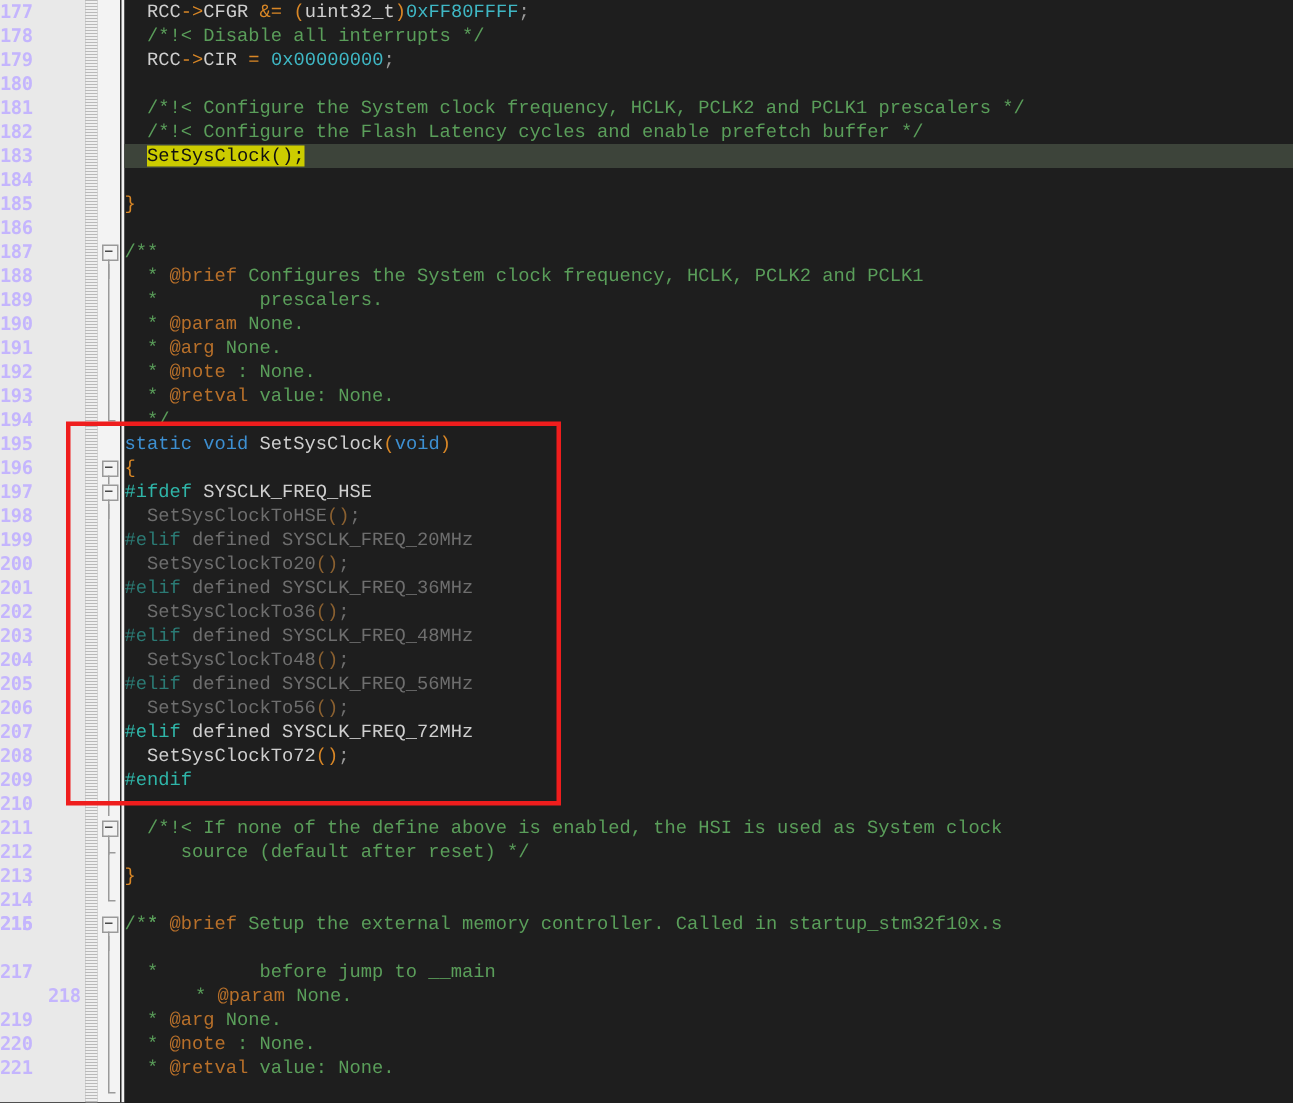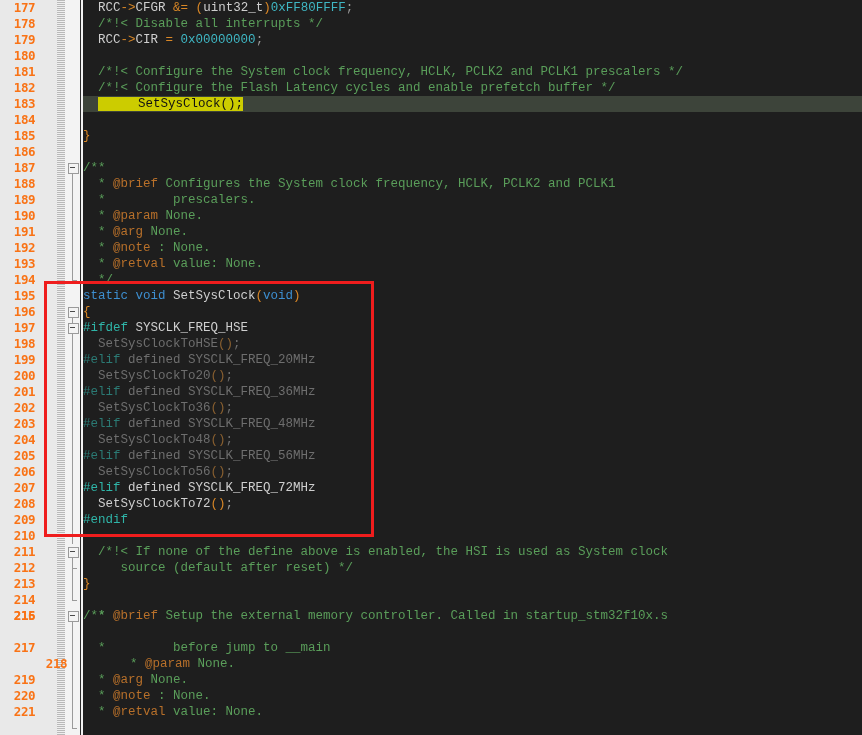--- a/index.html
+++ b/index.html
@@ -35,43 +35,43 @@
   .row{
     position:absolute;left:0;width:862px;height:16px;
     font-size:12.5px;line-height:16px;
   }
   .row.cur .lineband{
     position:absolute;left:83px;top:0;right:0;height:16px;
     background:#3d443a;
   }
   .ln{
     position:absolute;left:0;top:0;width:49px;height:16px;
-    text-align:center;
-    color:#f97316;font-weight:bold;font-size:12.5px;
+    text-align:left;
+    color:#c4b5fd;font-weight:bold;font-size:12.5px;
     font-family:"DejaVu Sans Mono","Liberation Mono",monospace;
     letter-spacing:-0.3px;
   }
   .code{
     position:absolute;left:83px;top:0;white-space:pre;
     color:#d4d4d4;font-size:12.5px;
     font-family:Liberation Mono, monospace;
   }
   
   .c  {color:#5a9e5a;}            
   .cd {color:#b8702a;}            
   .kw {color:#3d8fd1;}            
   .pp {color:#2fb5a8;}            
   .num{color:#3fb7c4;}            
   .op {color:#d98726;}            
   .id {color:#cfcfcf;}            
   .pn {color:#9a9a9a;}            
   .dim{color:#6e6e6e;}            
   .dimpp{color:#2b7a74;}          
   .dimop{color:#8a6030;}          
-  .sel{background:#cccc00;color:#111111;padding-left:40px;}
+  .sel{background:#cccc00;color:#111111;}
   
   .foldbox{
     position:absolute;width:9px;height:9px;
     border:1px solid #9a9a9a;background:#f3f3f3;
     left:68px;
   }
   .foldbox:after{
     content:"";position:absolute;left:1px;top:3px;
     width:5px;height:1px;background:#4a4a4a;
   }

